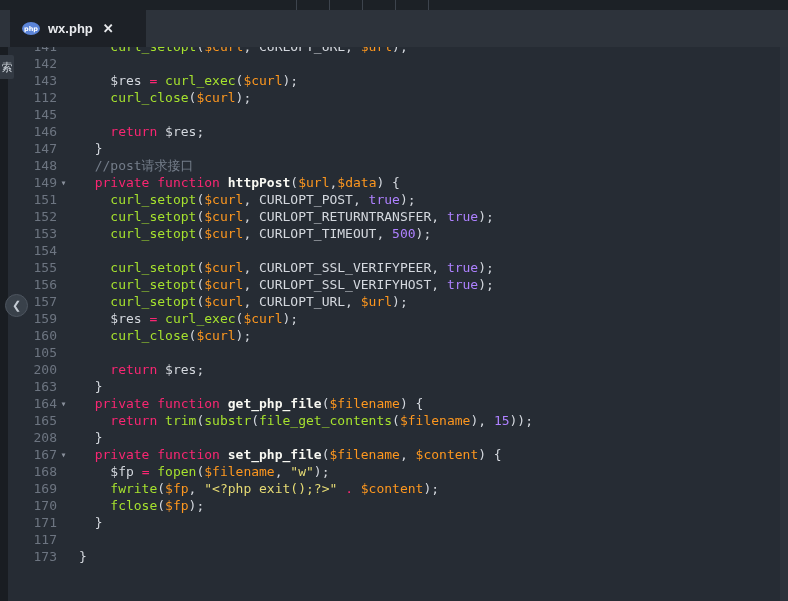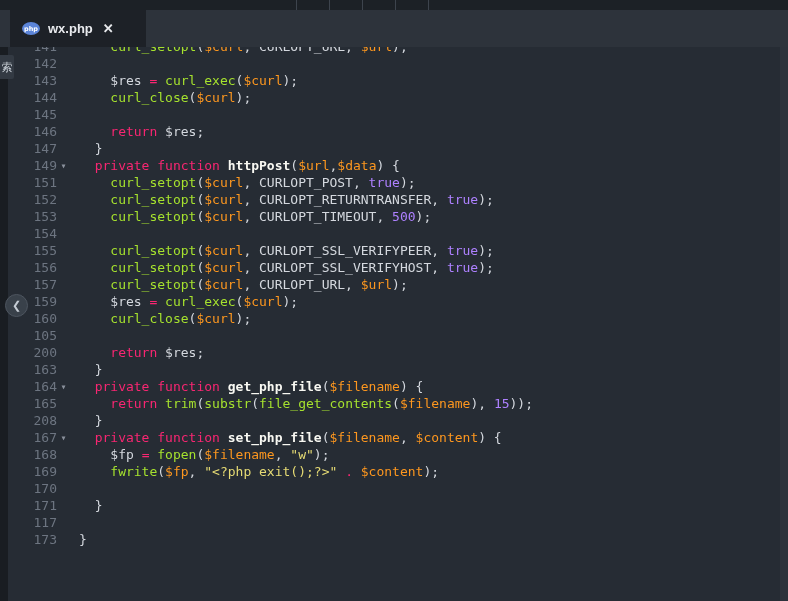--- a/index.html
+++ b/index.html
@@ -76,43 +76,44 @@
   </div>
   <div class="collapse-btn">
     <span>❮</span>
   </div>
 
   <div class="editor">
     <div class="lines">
         <div class="row"><div class="gutter"><span class="num">141</span><span class="fold"></span></div><div class="code"><span style="color: rgb(212, 216, 222);">    </span><span style="color: rgb(166, 226, 46);">curl_setopt</span><span style="color: rgb(212, 216, 222);">(</span><span style="color: rgb(253, 151, 31);">$curl</span><span style="color: rgb(212, 216, 222);">, CURLOPT_URL, </span><span style="color: rgb(253, 151, 31);">$url</span><span style="color: rgb(212, 216, 222);">);</span></div></div>
         <div class="row"><div class="gutter"><span class="num">142</span><span class="fold"></span></div><div class="code"></div></div>
         <div class="row"><div class="gutter"><span class="num">143</span><span class="fold"></span></div><div class="code"><span style="color: rgb(212, 216, 222);">    $res </span><span style="color: rgb(249, 38, 114);">=</span><span style="color: rgb(212, 216, 222);"> </span><span style="color: rgb(166, 226, 46);">curl_exec</span><span style="color: rgb(212, 216, 222);">(</span><span style="color: rgb(253, 151, 31);">$curl</span><span style="color: rgb(212, 216, 222);">);</span></div></div>
-        <div class="row"><div class="gutter"><span class="num">144</span><span class="fold"></span></div><div class="code"><span style="color: rgb(212, 216, 222);">    </span><span style="color: rgb(166, 226, 46);">curl_close</span><span style="color: rgb(212, 216, 222);">(</span><span style="color: rgb(253, 151, 31);">$curl</span><span style="color: rgb(212, 216, 222);">);</span></div></div>
+        <div class="row"><div class="gutter"><span class="num">112</span><span class="fold"></span></div><div class="code"><span style="color: rgb(212, 216, 222);">    </span><span style="color: rgb(166, 226, 46);">curl_close</span><span style="color: rgb(212, 216, 222);">(</span><span style="color: rgb(253, 151, 31);">$curl</span><span style="color: rgb(212, 216, 222);">);</span></div></div>
         <div class="row"><div class="gutter"><span class="num">145</span><span class="fold"></span></div><div class="code"></div></div>
         <div class="row"><div class="gutter"><span class="num">146</span><span class="fold"></span></div><div class="code"><span style="color: rgb(212, 216, 222);">    </span><span style="color: rgb(249, 38, 114);">return</span><span style="color: rgb(212, 216, 222);"> $res;</span></div></div>
         <div class="row"><div class="gutter"><span class="num">147</span><span class="fold"></span></div><div class="code"><span style="color: rgb(212, 216, 222);">  }</span></div></div>
+        <div class="row"><div class="gutter"><span class="num">148</span><span class="fold"></span></div><div class="code"><span style="color: rgb(212, 216, 222);">  </span><span style="color: rgb(116, 125, 138);">//post请求接口</span></div></div>
         <div class="row"><div class="gutter"><span class="num">149</span><span class="fold">▾</span></div><div class="code"><span style="color: rgb(212, 216, 222);">  </span><span style="color: rgb(249, 38, 114);">private</span><span style="color: rgb(212, 216, 222);"> </span><span style="color: rgb(249, 38, 114);">function</span><span style="color: rgb(212, 216, 222);"> </span><span style="color: rgb(248, 248, 242); font-weight: bold;">httpPost</span><span style="color: rgb(212, 216, 222);">(</span><span style="color: rgb(253, 151, 31);">$url</span><span style="color: rgb(212, 216, 222);">,</span><span style="color: rgb(253, 151, 31);">$data</span><span style="color: rgb(212, 216, 222);">) {</span></div></div>
         <div class="row"><div class="gutter"><span class="num">151</span><span class="fold"></span></div><div class="code"><span style="color: rgb(212, 216, 222);">    </span><span style="color: rgb(166, 226, 46);">curl_setopt</span><span style="color: rgb(212, 216, 222);">(</span><span style="color: rgb(253, 151, 31);">$curl</span><span style="color: rgb(212, 216, 222);">, CURLOPT_POST, </span><span style="color: rgb(174, 129, 255);">true</span><span style="color: rgb(212, 216, 222);">);</span></div></div>
         <div class="row"><div class="gutter"><span class="num">152</span><span class="fold"></span></div><div class="code"><span style="color: rgb(212, 216, 222);">    </span><span style="color: rgb(166, 226, 46);">curl_setopt</span><span style="color: rgb(212, 216, 222);">(</span><span style="color: rgb(253, 151, 31);">$curl</span><span style="color: rgb(212, 216, 222);">, CURLOPT_RETURNTRANSFER, </span><span style="color: rgb(174, 129, 255);">true</span><span style="color: rgb(212, 216, 222);">);</span></div></div>
         <div class="row"><div class="gutter"><span class="num">153</span><span class="fold"></span></div><div class="code"><span style="color: rgb(212, 216, 222);">    </span><span style="color: rgb(166, 226, 46);">curl_setopt</span><span style="color: rgb(212, 216, 222);">(</span><span style="color: rgb(253, 151, 31);">$curl</span><span style="color: rgb(212, 216, 222);">, CURLOPT_TIMEOUT, </span><span style="color: rgb(174, 129, 255);">500</span><span style="color: rgb(212, 216, 222);">);</span></div></div>
         <div class="row"><div class="gutter"><span class="num">154</span><span class="fold"></span></div><div class="code"></div></div>
         <div class="row"><div class="gutter"><span class="num">155</span><span class="fold"></span></div><div class="code"><span style="color: rgb(212, 216, 222);">    </span><span style="color: rgb(166, 226, 46);">curl_setopt</span><span style="color: rgb(212, 216, 222);">(</span><span style="color: rgb(253, 151, 31);">$curl</span><span style="color: rgb(212, 216, 222);">, CURLOPT_SSL_VERIFYPEER, </span><span style="color: rgb(174, 129, 255);">true</span><span style="color: rgb(212, 216, 222);">);</span></div></div>
         <div class="row"><div class="gutter"><span class="num">156</span><span class="fold"></span></div><div class="code"><span style="color: rgb(212, 216, 222);">    </span><span style="color: rgb(166, 226, 46);">curl_setopt</span><span style="color: rgb(212, 216, 222);">(</span><span style="color: rgb(253, 151, 31);">$curl</span><span style="color: rgb(212, 216, 222);">, CURLOPT_SSL_VERIFYHOST, </span><span style="color: rgb(174, 129, 255);">true</span><span style="color: rgb(212, 216, 222);">);</span></div></div>
         <div class="row"><div class="gutter"><span class="num">157</span><span class="fold"></span></div><div class="code"><span style="color: rgb(212, 216, 222);">    </span><span style="color: rgb(166, 226, 46);">curl_setopt</span><span style="color: rgb(212, 216, 222);">(</span><span style="color: rgb(253, 151, 31);">$curl</span><span style="color: rgb(212, 216, 222);">, CURLOPT_URL, </span><span style="color: rgb(253, 151, 31);">$url</span><span style="color: rgb(212, 216, 222);">);</span></div></div>
         <div class="row"><div class="gutter"><span class="num">159</span><span class="fold"></span></div><div class="code"><span style="color: rgb(212, 216, 222);">    $res </span><span style="color: rgb(249, 38, 114);">=</span><span style="color: rgb(212, 216, 222);"> </span><span style="color: rgb(166, 226, 46);">curl_exec</span><span style="color: rgb(212, 216, 222);">(</span><span style="color: rgb(253, 151, 31);">$curl</span><span style="color: rgb(212, 216, 222);">);</span></div></div>
         <div class="row"><div class="gutter"><span class="num">160</span><span class="fold"></span></div><div class="code"><span style="color: rgb(212, 216, 222);">    </span><span style="color: rgb(166, 226, 46);">curl_close</span><span style="color: rgb(212, 216, 222);">(</span><span style="color: rgb(253, 151, 31);">$curl</span><span style="color: rgb(212, 216, 222);">);</span></div></div>
         <div class="row"><div class="gutter"><span class="num">105</span><span class="fold"></span></div><div class="code"></div></div>
         <div class="row"><div class="gutter"><span class="num">200</span><span class="fold"></span></div><div class="code"><span style="color: rgb(212, 216, 222);">    </span><span style="color: rgb(249, 38, 114);">return</span><span style="color: rgb(212, 216, 222);"> $res;</span></div></div>
         <div class="row"><div class="gutter"><span class="num">163</span><span class="fold"></span></div><div class="code"><span style="color: rgb(212, 216, 222);">  }</span></div></div>
         <div class="row"><div class="gutter"><span class="num">164</span><span class="fold">▾</span></div><div class="code"><span style="color: rgb(212, 216, 222);">  </span><span style="color: rgb(249, 38, 114);">private</span><span style="color: rgb(212, 216, 222);"> </span><span style="color: rgb(249, 38, 114);">function</span><span style="color: rgb(212, 216, 222);"> </span><span style="color: rgb(248, 248, 242); font-weight: bold;">get_php_file</span><span style="color: rgb(212, 216, 222);">(</span><span style="color: rgb(253, 151, 31);">$filename</span><span style="color: rgb(212, 216, 222);">) {</span></div></div>
         <div class="row"><div class="gutter"><span class="num">165</span><span class="fold"></span></div><div class="code"><span style="color: rgb(212, 216, 222);">    </span><span style="color: rgb(249, 38, 114);">return</span><span style="color: rgb(212, 216, 222);"> </span><span style="color: rgb(166, 226, 46);">trim</span><span style="color: rgb(212, 216, 222);">(</span><span style="color: rgb(166, 226, 46);">substr</span><span style="color: rgb(212, 216, 222);">(</span><span style="color: rgb(166, 226, 46);">file_get_contents</span><span style="color: rgb(212, 216, 222);">(</span><span style="color: rgb(253, 151, 31);">$filename</span><span style="color: rgb(212, 216, 222);">), </span><span style="color: rgb(174, 129, 255);">15</span><span style="color: rgb(212, 216, 222);">));</span></div></div>
         <div class="row"><div class="gutter"><span class="num">208</span><span class="fold"></span></div><div class="code"><span style="color: rgb(212, 216, 222);">  }</span></div></div>
         <div class="row"><div class="gutter"><span class="num">167</span><span class="fold">▾</span></div><div class="code"><span style="color: rgb(212, 216, 222);">  </span><span style="color: rgb(249, 38, 114);">private</span><span style="color: rgb(212, 216, 222);"> </span><span style="color: rgb(249, 38, 114);">function</span><span style="color: rgb(212, 216, 222);"> </span><span style="color: rgb(248, 248, 242); font-weight: bold;">set_php_file</span><span style="color: rgb(212, 216, 222);">(</span><span style="color: rgb(253, 151, 31);">$filename</span><span style="color: rgb(212, 216, 222);">, </span><span style="color: rgb(253, 151, 31);">$content</span><span style="color: rgb(212, 216, 222);">) {</span></div></div>
         <div class="row"><div class="gutter"><span class="num">168</span><span class="fold"></span></div><div class="code"><span style="color: rgb(212, 216, 222);">    $fp </span><span style="color: rgb(249, 38, 114);">=</span><span style="color: rgb(212, 216, 222);"> </span><span style="color: rgb(166, 226, 46);">fopen</span><span style="color: rgb(212, 216, 222);">(</span><span style="color: rgb(253, 151, 31);">$filename</span><span style="color: rgb(212, 216, 222);">, </span><span style="color: rgb(230, 219, 116);">"w"</span><span style="color: rgb(212, 216, 222);">);</span></div></div>
         <div class="row"><div class="gutter"><span class="num">169</span><span class="fold"></span></div><div class="code"><span style="color: rgb(212, 216, 222);">    </span><span style="color: rgb(166, 226, 46);">fwrite</span><span style="color: rgb(212, 216, 222);">(</span><span style="color: rgb(253, 151, 31);">$fp</span><span style="color: rgb(212, 216, 222);">, </span><span style="color: rgb(230, 219, 116);">"&lt;?php exit();?&gt;"</span><span style="color: rgb(212, 216, 222);"> </span><span style="color: rgb(249, 38, 114);">.</span><span style="color: rgb(212, 216, 222);"> </span><span style="color: rgb(253, 151, 31);">$content</span><span style="color: rgb(212, 216, 222);">);</span></div></div>
-        <div class="row"><div class="gutter"><span class="num">170</span><span class="fold"></span></div></div>
+        <div class="row"><div class="gutter"><span class="num">170</span><span class="fold"></span></div><div class="code"><span style="color: rgb(212, 216, 222);">    </span><span style="color: rgb(166, 226, 46);">fclose</span><span style="color: rgb(212, 216, 222);">(</span><span style="color: rgb(253, 151, 31);">$fp</span><span style="color: rgb(212, 216, 222);">);</span></div></div>
         <div class="row"><div class="gutter"><span class="num">171</span><span class="fold"></span></div><div class="code"><span style="color: rgb(212, 216, 222);">  }</span></div></div>
         <div class="row"><div class="gutter"><span class="num">117</span><span class="fold"></span></div><div class="code"></div></div>
         <div class="row"><div class="gutter"><span class="num">173</span><span class="fold"></span></div><div class="code"><span style="color: rgb(212, 216, 222);">}</span></div></div>
       </div>
     <div class="scrollbar"></div>
   </div>
 </div>
 
 </body></html>

